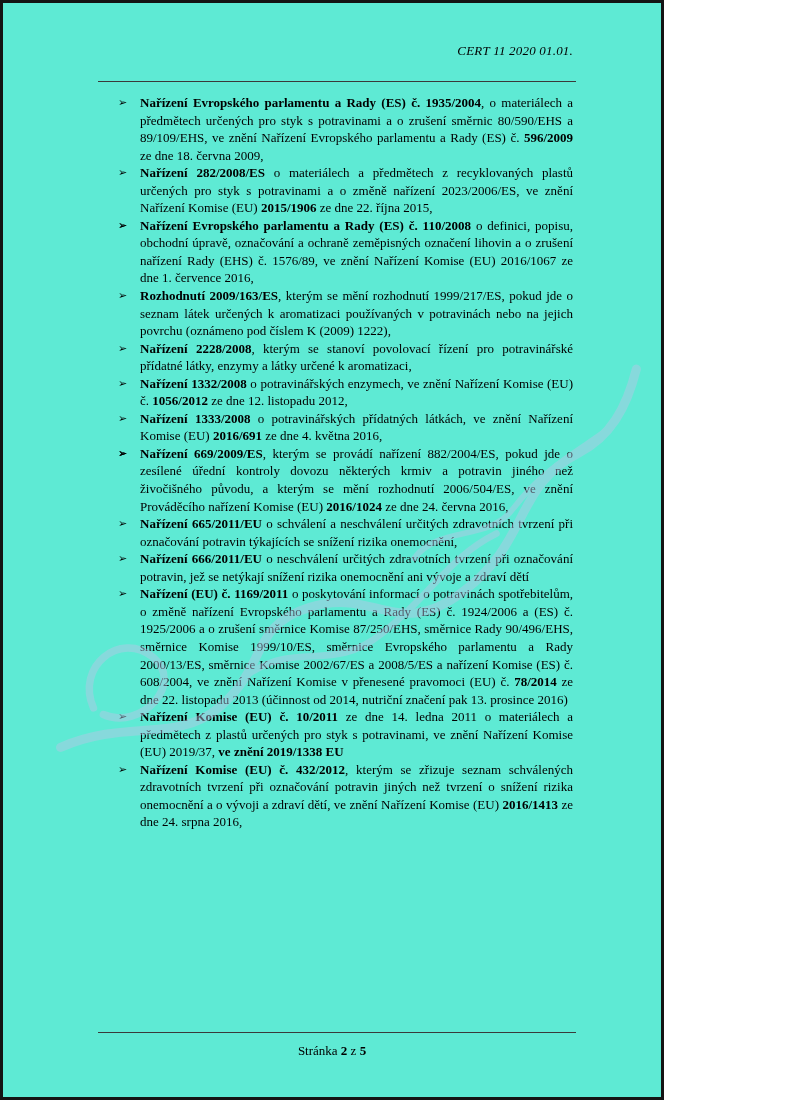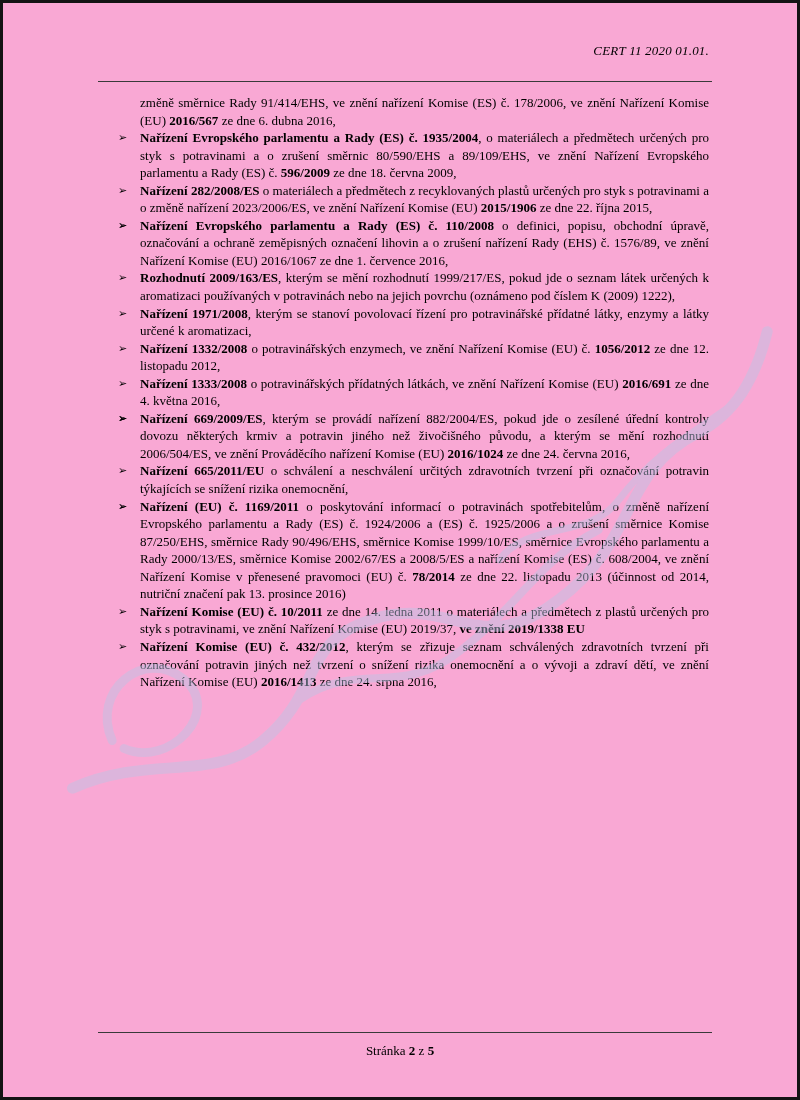--- a/index.html
+++ b/index.html
@@ -1,18 +1,18 @@
 <!DOCTYPE html>
 <html lang="cs"><head>
 <meta charset="utf-8">
 <style>
   html, body { margin: 0; padding: 0; background: #ffffff; }
   .page {
-    width: 800px; height: 1100px; box-sizing: border-box;
-    border: 3px solid #141414; background: #f9a8d4; position: relative;
+    width: 664px; height: 1100px; box-sizing: border-box;
+    border: 3px solid #141414; background: #5eead4; position: relative;
     font-family: "Liberation Serif", serif; color: #000; overflow: hidden;
   }
   .header-note {
     position: absolute; top: 40px; right: 88px;
     font-style: italic; font-size: 13px; letter-spacing: 0.2px;
   }
   .header-rule {
     position: absolute; top: 78px; left: 95px; right: 85px;
     border-top: 1.5px solid #3a3a3a; height: 0;
   }
@@ -43,35 +43,34 @@
 </style>
 </head>
 <body>
 
 <div class="page">
 
   <div class="header-note">CERT 11 2020 01.01.</div>
   <div class="header-rule"></div>
 
   <div class="content">
-    <div class="para"><span>změně směrnice Rady 91/414/EHS, ve znění nařízení Komise (ES) č. 178/2006, ve znění Nařízení Komise (EU) </span><b>2016/567</b><span> ze dne 6. dubna 2016,</span></div>
     <div id="regulation-list">
         <div class="item"><span class="bullet">➢</span><span><b>Nařízení Evropského parlamentu a Rady (ES) č. 1935/2004</b><span>, o materiálech a předmětech určených pro styk s potravinami a o zrušení směrnic 80/590/EHS a 89/109/EHS, ve znění Nařízení Evropského parlamentu a Rady (ES) č. </span><b>596/2009</b><span> ze dne 18. června 2009,</span></span></div>
         <div class="item"><span class="bullet">➢</span><span><b>Nařízení 282/2008/ES</b><span> o materiálech a předmětech z recyklovaných plastů určených pro styk s potravinami a o změně nařízení 2023/2006/ES, ve znění Nařízení Komise (EU) </span><b>2015/1906</b><span> ze dne 22. října 2015,</span></span></div>
         <div class="item"><span class="bullet">➢</span></div>
         <div class="item"><span class="bullet">➢</span><span><b>Nařízení Evropského parlamentu a Rady (ES) č. 110/2008</b><span> o definici, popisu, obchodní úpravě, označování a ochraně zeměpisných označení lihovin a o zrušení nařízení Rady (EHS) č. 1576/89, ve znění Nařízení Komise (EU) 2016/1067 ze dne 1. července 2016,</span></span></div>
         <div class="item"><span class="bullet">➢</span><span><b>Rozhodnutí 2009/163/ES</b><span>, kterým se mění rozhodnutí 1999/217/ES, pokud jde o seznam látek určených k aromatizaci používaných v potravinách nebo na jejich povrchu (oznámeno pod číslem K (2009) 1222),</span></span></div>
-        <div class="item"><span class="bullet">➢</span><span><b>Nařízení 1971/2008</b><span>, kterým se stanoví povolovací řízení pro potravinářské přídatné látky, enzymy a látky určené k aromatizaci,</span></span></div>
+        <div class="item"><span class="bullet">➢</span><span><b>Nařízení 2228/2008</b><span>, kterým se stanoví povolovací řízení pro potravinářské přídatné látky, enzymy a látky určené k aromatizaci,</span></span></div>
         <div class="item"><span class="bullet">➢</span><span><b>Nařízení 1332/2008</b><span> o potravinářských enzymech, ve znění Nařízení Komise (EU) č. </span><b>1056/2012</b><span> ze dne 12. listopadu 2012,</span></span></div>
         <div class="item"><span class="bullet">➢</span><span><b>Nařízení 1333/2008</b><span> o potravinářských přídatných látkách, ve znění Nařízení Komise (EU) </span><b>2016/691</b><span> ze dne 4. května 2016,</span></span></div>
         <div class="item"><span class="bullet">➢</span></div>
         <div class="item"><span class="bullet">➢</span></div>
         <div class="item"><span class="bullet">➢</span><span><b>Nařízení 669/2009/ES</b><span>, kterým se provádí nařízení 882/2004/ES, pokud jde o zesílené úřední kontroly dovozu některých krmiv a potravin jiného než živočišného původu, a kterým se mění rozhodnutí 2006/504/ES, ve znění Prováděcího nařízení Komise (EU) </span><b>2016/1024</b><span> ze dne 24. června 2016,</span></span></div>
         <div class="item"><span class="bullet">➢</span><span><b>Nařízení 665/2011/EU</b><span> o schválení a neschválení určitých zdravotních tvrzení při označování potravin týkajících se snížení rizika onemocnění,</span></span></div>
-        <div class="item"><span class="bullet">➢</span></div>
+        <div class="item"><span class="bullet">➢</span><span><b>Nařízení 666/2011/EU</b><span> o neschválení určitých zdravotních tvrzení při označování potravin, jež se netýkají snížení rizika onemocnění ani vývoje a zdraví dětí</span></span></div>
         <div class="item"><span class="bullet">➢</span><span><b>Nařízení (EU) č. 1169/2011</b><span>  o poskytování informací o potravinách spotřebitelům, o změně nařízení Evropského parlamentu a Rady (ES) č. 1924/2006 a (ES) č. 1925/2006 a o zrušení směrnice Komise 87/250/EHS, směrnice Rady 90/496/EHS, směrnice Komise 1999/10/ES, směrnice Evropského parlamentu a Rady 2000/13/ES, směrnice Komise 2002/67/ES a 2008/5/ES a nařízení Komise (ES) č. 608/2004, ve znění Nařízení Komise v přenesené pravomoci (EU) č. </span><b>78/2014</b><span> ze dne 22. listopadu 2013 (účinnost od 2014, nutriční značení pak 13. prosince 2016)</span></span></div>
         <div class="item"><span class="bullet">➢</span><span><b>Nařízení Komise (EU) č. 10/2011</b><span> ze dne 14. ledna 2011 o materiálech a předmětech z plastů určených pro styk s potravinami, ve znění Nařízení Komise (EU) 2019/37, </span><b>ve znění 2019/1338 EU</b></span></div>
         <div class="item"><span class="bullet">➢</span><span><b>Nařízení Komise (EU) č. 432/2012</b><span>, kterým se zřizuje seznam schválených zdravotních tvrzení při označování potravin jiných než tvrzení o snížení rizika onemocnění a o vývoji a zdraví dětí, ve znění Nařízení Komise (EU) </span><b>2016/1413</b><span> ze dne 24. srpna 2016,</span></span></div>
       </div>
   </div>
 
   <div class="watermark" style="color: rgb(185, 198, 230);">
     <svg viewBox="0 0 800 1100" fill="none" stroke="currentColor" stroke-linecap="round">
       <path d="M70,790 C150,755 210,785 262,742 C322,692 300,642 372,620 C452,594 480,662 560,600 C640,540 622,472 700,432 C738,412 758,378 770,330" stroke-width="11"></path>
       <path d="M110,742 C88,692 142,648 182,680 C222,712 168,770 122,750" stroke-width="9"></path>

